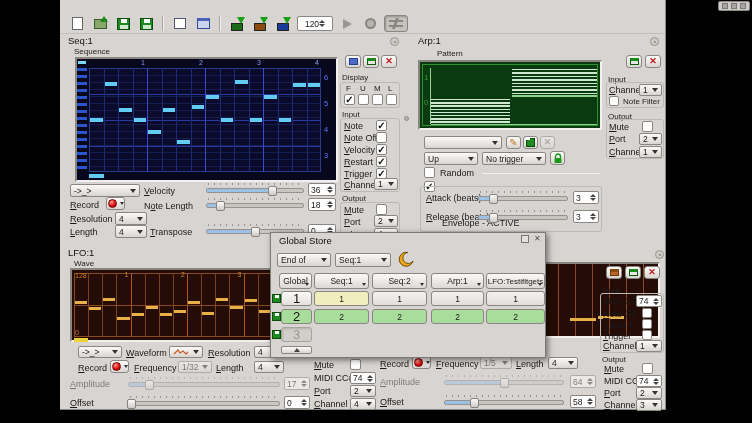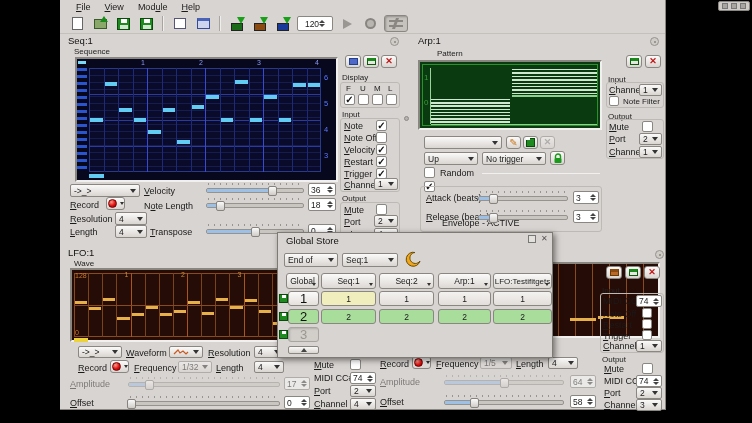--- a/index.html
+++ b/index.html
@@ -71,21 +71,21 @@
   .ptitle { position:absolute; font-size:9.5px; color:#111; }
   .panel { position:absolute; }
 
   
   .sunken { border:2px solid; border-color:#89857f #f2f0ee #f2f0ee #89857f; }
   #seq-display { position:absolute; background:#07071e; }
   #arp-display { position:absolute; background:#0a3a0f; }
   #lfo-display, #lfo2-display { position:absolute; background:#260c06; }
 
   
-  #store-dialog { position:absolute; left:277px; top:232px; width:276px; height:126px; background:#d8d4d1; border:1px solid #7d7975; box-shadow:2px 2px 6px rgba(0,0,0,.5); z-index:20; }
+  #store-dialog { position:absolute; left:270px; top:232px; width:276px; height:126px; background:#d8d4d1; border:1px solid #7d7975; box-shadow:2px 2px 6px rgba(0,0,0,.5); z-index:20; }
   .hdr-btn { position:absolute; height:16px; background:linear-gradient(#fbfaf9,#dcd8d4); border:1px solid #8a8682; border-radius:3px; font-size:8.5px; display:flex; align-items:center; justify-content:center; }
   .hdr-btn .chev { position:absolute; right:2px; bottom:2px; border-left-width:2.5px; border-right-width:2.5px; border-top-width:3px; }
   .cell { position:absolute; height:15px; background:linear-gradient(#f4f2f0,#e2dedA); border:1px solid #8a8682; border-radius:3px; font-size:8.5px; display:flex; align-items:center; justify-content:center; }
   .cell.yellow { background:#f0eebc; }
   .cell.green { background:#a9dd9b; }
   .numbtn { position:absolute; width:31px; height:15px; background:linear-gradient(#fbfaf9,#e4e0dc); border:1px solid #8a8682; border-radius:3px; font-size:13px; display:flex; align-items:center; justify-content:center; color:#111; }
   .numbtn.green { background:#a9dd9b; }
   .numbtn.off { background:#d2cecA; color:#9a9690; border-color:#a8a4a0; box-shadow:inset 1px 1px 2px rgba(0,0,0,.15); }
   .disk-s { position:absolute; width:9px; height:9px; background:#1f8a1f; border:1px solid #0a4a0a; }
   .disk-s::before { content:""; position:absolute; left:2px; top:0; width:4px; height:3px; background:#fff; }
@@ -100,26 +100,20 @@
 
 <div id="page">
   <div id="wmbar">
       <i></i>
       <i></i>
       <i></i>
     </div>
 
   <div id="app">
 
-    <div id="menubar">
-      <span class="menu-item"><u>F</u>ile</span>
-      <span class="menu-item"><u>V</u>iew</span>
-      <span class="menu-item">Mod<u>u</u>le</span>
-      <span class="menu-item"><u>H</u>elp</span>
-    </div>
 
     <div id="toolbar">
       <div class="tbtn">
           <div class="page-ic"></div>
         </div>
       <div class="tbtn">
           <div class="folder-ic"></div>
         </div>
       <div class="tbtn">
           <div class="disk"></div>

